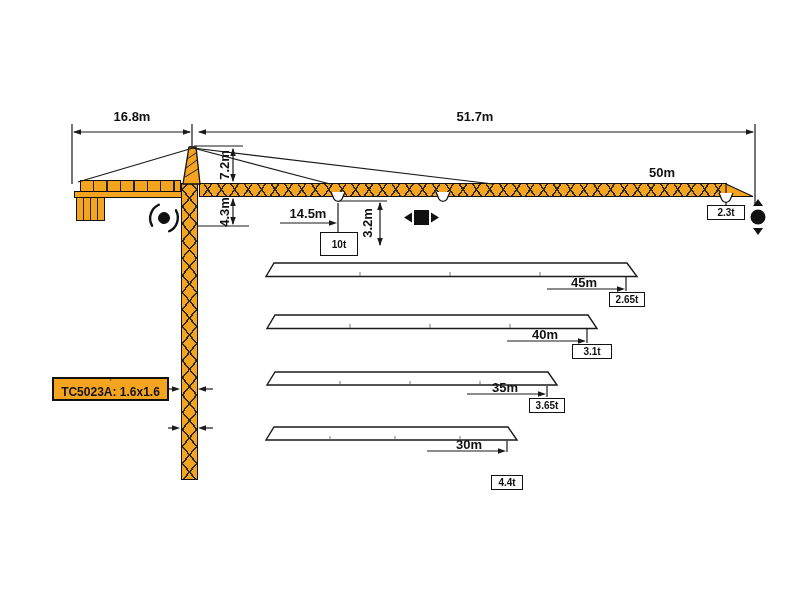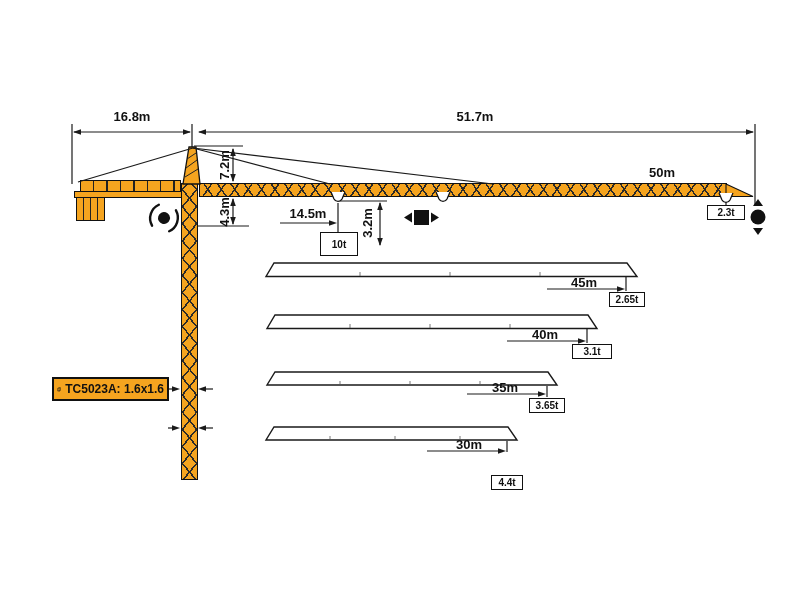--- a/index.html
+++ b/index.html
@@ -191,21 +191,21 @@
 
   <div class="dim-label" style="left:517px;top:328px;width:56px;">40m</div>
   <div class="load-box" style="left:572px;top:344px;width:40px;height:15px;">3.1t</div>
 
   <div class="dim-label" style="left:477px;top:381px;width:56px;">35m</div>
   <div class="load-box" style="left:529px;top:398px;width:36px;height:15px;">3.65t</div>
 
   <div class="dim-label" style="left:441px;top:438px;width:56px;">30m</div>
   <div class="load-box" style="left:491px;top:453px;width:32px;height:15px;margin-top:22px;">4.4t</div>
 
-  <div class="model-box" style="top:377px;">
+  <div class="model-box" style="top:377px;flex-direction:column;">
     <svg width="13" height="15" viewBox="0 0 13 15">
       <path d="M2,4 L11,2 L11,10 L2,12 Z" fill="none" stroke="#111" stroke-width="1.6"></path>
       <line x1="6.5" y1="0" x2="6.5" y2="15" stroke="#111" stroke-width="1.6"></line>
     </svg>
     <span>TC5023A: 1.6x1.6</span>
   </div>
 
 </div>
 
 </body></html>

